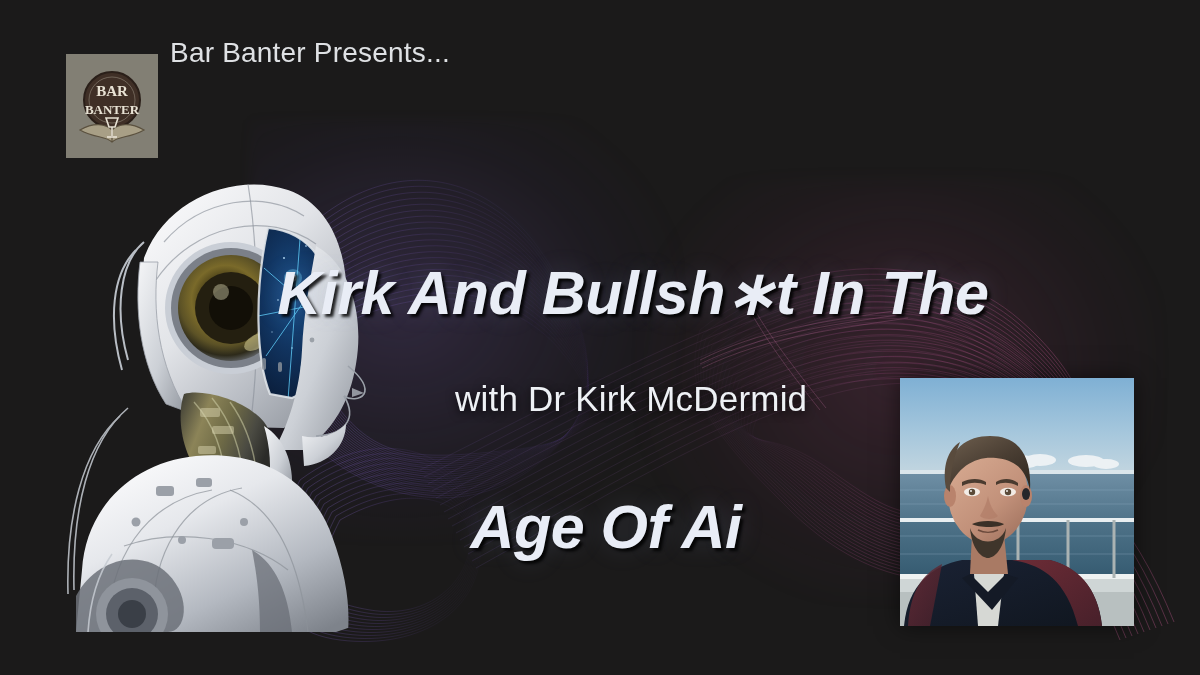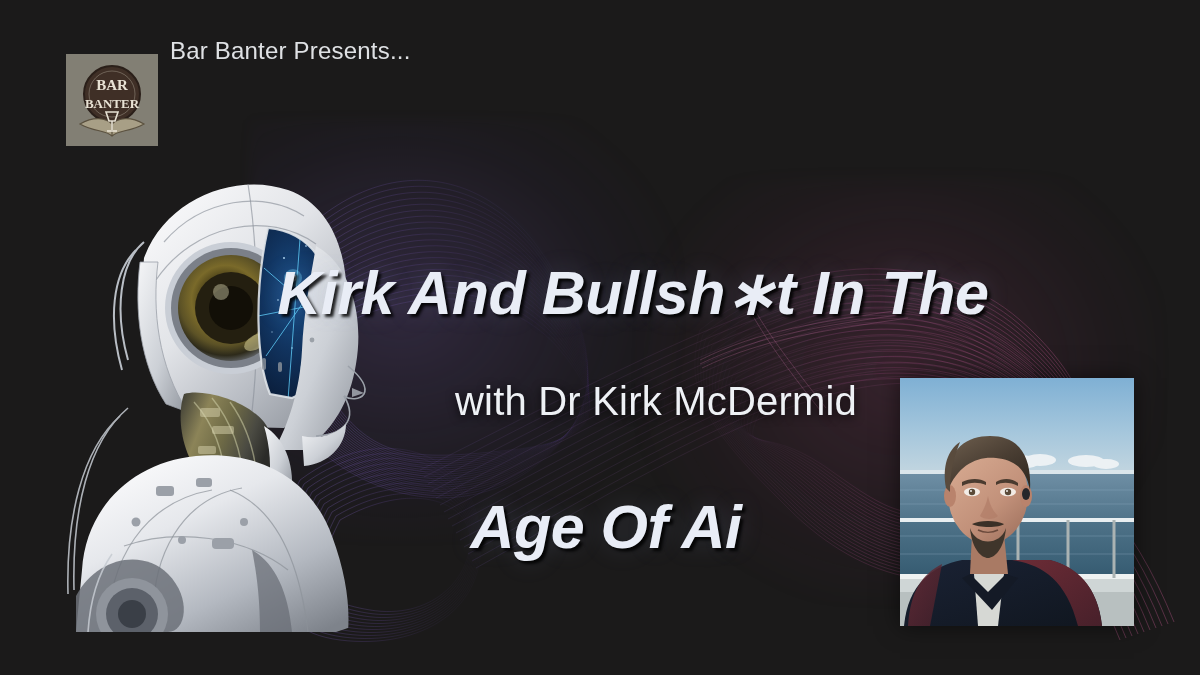--- a/index.html
+++ b/index.html
@@ -53,32 +53,32 @@
     pointer-events: none;
   }
   .robot svg { display: block; width: 100%; height: 100%; }
 
   
   .logo {
     position: absolute;
     left: 66px;
     top: 54px;
     width: 92px;
-    height: 92px;
+    height: 104px;
     background: #827f74;
     overflow: hidden;
   }
   .logo svg { display:block; width: 100%; height: 100%; }
 
   
   .presents {
     position: absolute;
     left: 170px;
     top: 37px;
-    font-size: 24px;
+    font-size: 28px;
     letter-spacing: 0.2px;
     color: #dfe1e4;
     white-space: nowrap;
   }
 
   .title {
     position: absolute;
     left: 0;
     top: 118px;
     width: 1200px;
@@ -91,21 +91,21 @@
     color: #e9edf6;
     text-shadow: 3px 3px 3px rgba(0,0,0,0.85), 0 0 26px rgba(150,170,220,0.18);
     white-space: pre;
   }
   .title .ln2 { display: block; padding-left: 12px; }
 
   .subtitle {
     position: absolute;
     left: 455px;
     top: 379px;
-    font-size: 40px;
+    font-size: 35px;
     font-weight: 400;
     color: #eef1f5;
     letter-spacing: 0.2px;
     white-space: nowrap;
     text-shadow: 0 2px 10px rgba(0,0,0,0.8);
   }
 
   
   .speaker-photo {
     position: absolute;

